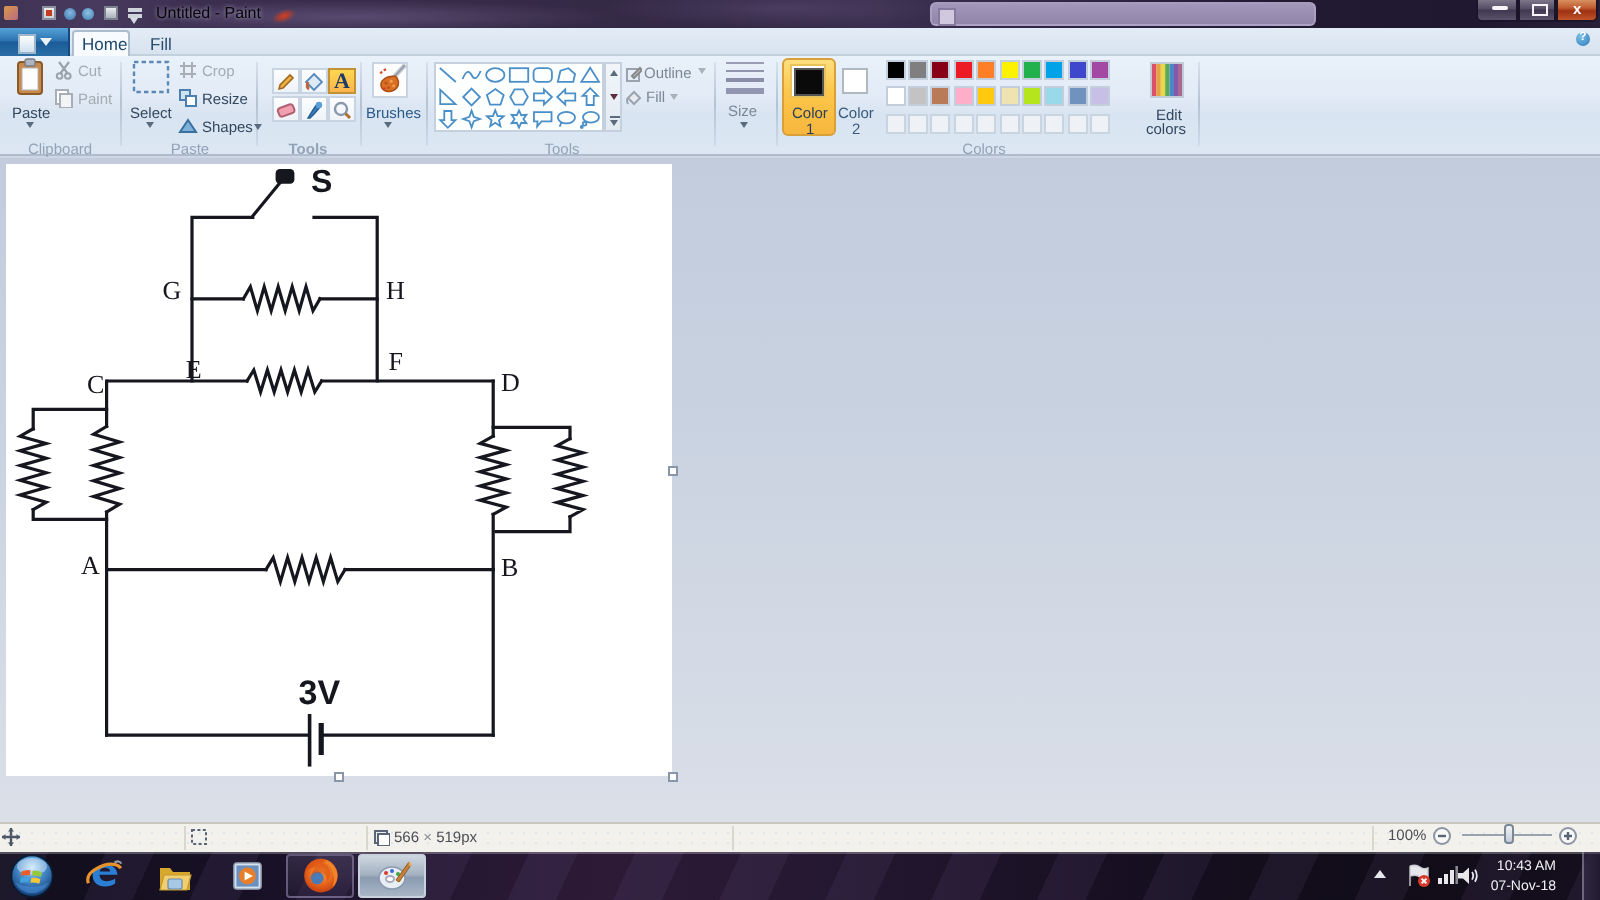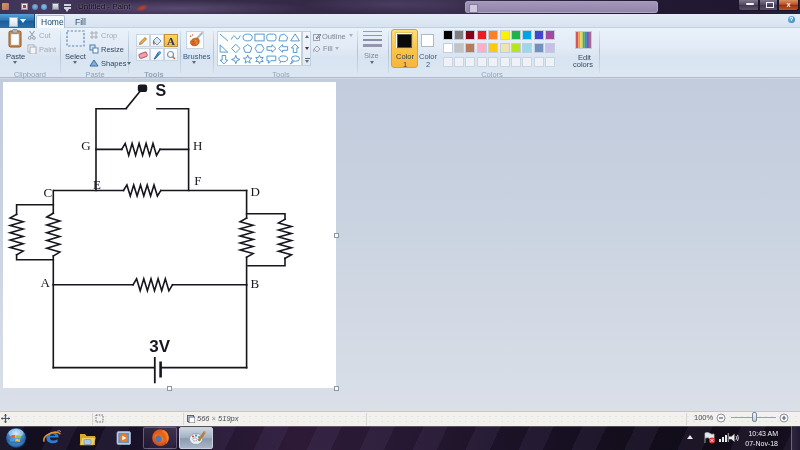--- a/index.html
+++ b/index.html
@@ -414,21 +414,21 @@
   </svg>
   <div class="ssep" style="left:92px;"></div>
   <svg class="abs" style="left:95px;top:414px;" width="9" height="9" viewBox="0 0 9 9">
     <rect x="1" y="1" width="7" height="7" fill="none" stroke="#5a6478" stroke-width="1" stroke-dasharray="1.5,1.2"></rect>
   </svg>
   <div class="ssep" style="left:183px;"></div>
   <svg class="abs" style="left:186px;top:414px;" width="9" height="9" viewBox="0 0 9 9">
     <rect x="1.5" y="1.5" width="6" height="6" fill="#e8ecf2" stroke="#5a6478" stroke-width="1"></rect>
     <rect x="3" y="3" width="6" height="6" fill="#fff" stroke="#5a6478" stroke-width="1"></rect>
   </svg>
-  <div class="stext" style="left:197px;top:414px;font-style:italic;">566 <span style="color:#8a8a92;">×</span> 519px</div>
+  <div class="stext" style="left:197px;top:414px;">566 <span style="color:#8a8a92;">×</span> 519px</div>
   <div class="ssep" style="left:366px;"></div>
   <div class="ssep" style="left:686px;"></div>
   <div class="stext" style="left:694px;top:413px;">100%</div>
   <svg class="abs" style="left:716px;top:413px;" width="10" height="10" viewBox="0 0 10 10">
     <circle cx="5" cy="5" r="4" fill="#f8f8f6" stroke="#8a94a2"></circle>
       <path d="M3 5 H7" stroke="#5a6478" stroke-width="1.2"></path>
   </svg>
   <div class="abs" style="left:731px;top:417px;width:45px;height:1px;background:#9aa2ae;"></div>
   <div class="abs" style="left:752px;top:412px;width:5px;height:10px;background:linear-gradient(180deg,#f2f5f8,#c2ccd8);border:1px solid #7a8794;border-radius:2px;box-sizing:border-box;"></div>
   <svg class="abs" style="left:779px;top:413px;" width="10" height="10" viewBox="0 0 10 10">

